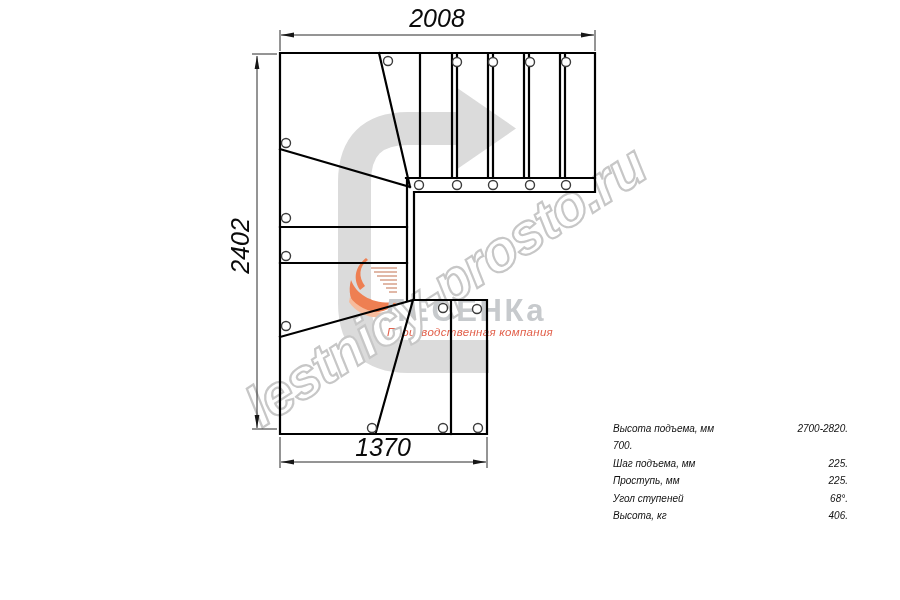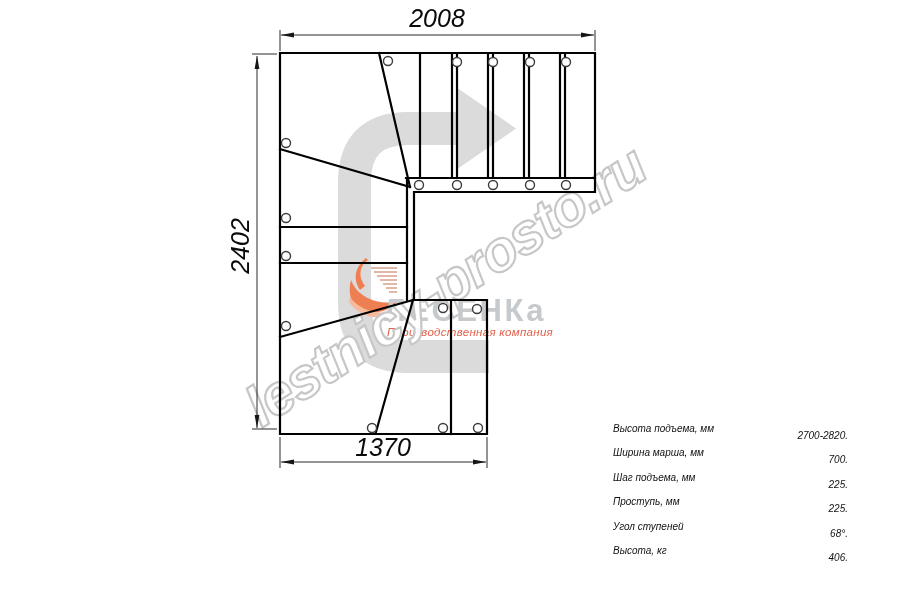--- a/index.html
+++ b/index.html
@@ -6,21 +6,21 @@
   #canvas{
     position:relative;width:900px;height:600px;background:#ffffff;overflow:hidden;
     font-family:"Liberation Sans",sans-serif;
   }
   #canvas svg{position:absolute;left:0;top:0;}
   .specs{
     position:absolute;left:613px;top:420px;width:235px;
     font-style:italic;font-size:10px;line-height:17.4px;color:#111;
   }
   .spec-row{display:flex;justify-content:space-between;}
-  .spec-row .v{text-align:left;margin-top:7px;}
+  .spec-row .v{text-align:left;}
 </style>
 </head>
 <body>
 
 <div id="canvas">
 <svg width="900" height="600" viewBox="0 0 900 600">
 
   <g>
     <path d="M489,356.5 L408,356.5 Q354.5,356.5 354.5,303 L354.5,182 Q354.5,128.5 408,128.5 L459,128.5" fill="none" stroke="#dbdbdb" stroke-width="33"></path>
     <polygon points="458,88.5 516,128.5 458,168.5" fill="#dbdbdb"></polygon>
@@ -89,21 +89,20 @@
     <text x="383" y="456" text-anchor="middle">1370</text>
   </g>
 </svg>
 
   <div class="specs">
     <div class="spec-row">
       <span>Высота подъема, мм</span>
       <span class="v">2700-2820.</span>
     </div>
     <div class="spec-row">
-      <span>Ширина марша, мм</span>
       <span class="v">700.</span>
     </div>
     <div class="spec-row">
       <span>Шаг подъема, мм</span>
       <span class="v">225.</span>
     </div>
     <div class="spec-row">
       <span>Проступь, мм</span>
       <span class="v">225.</span>
     </div>

